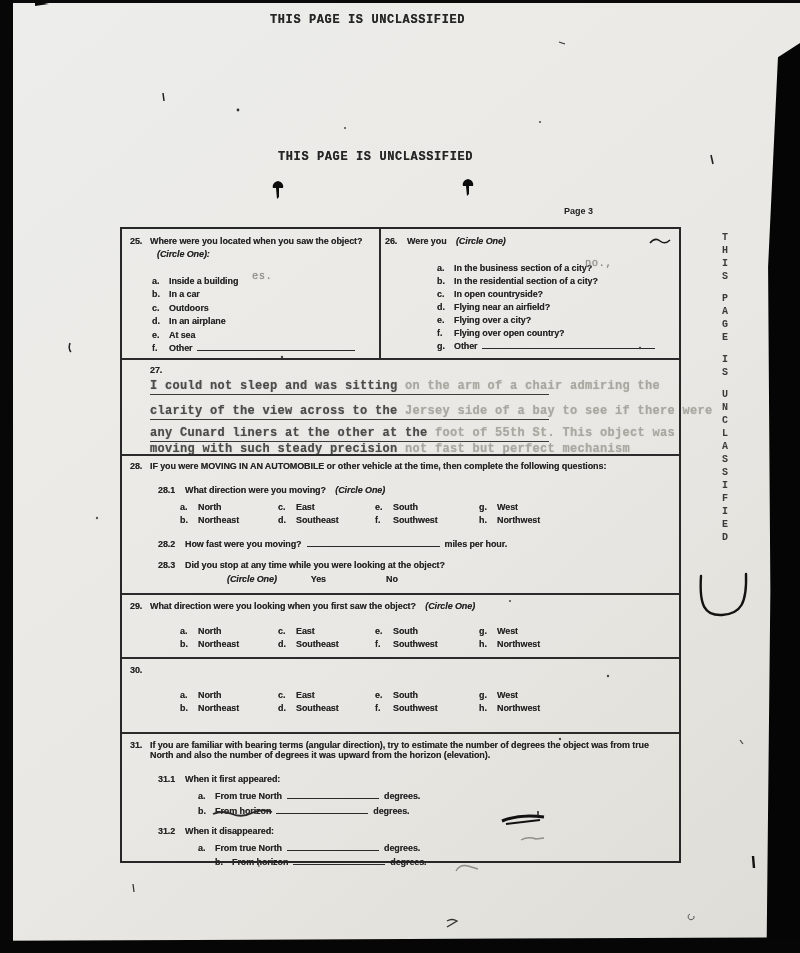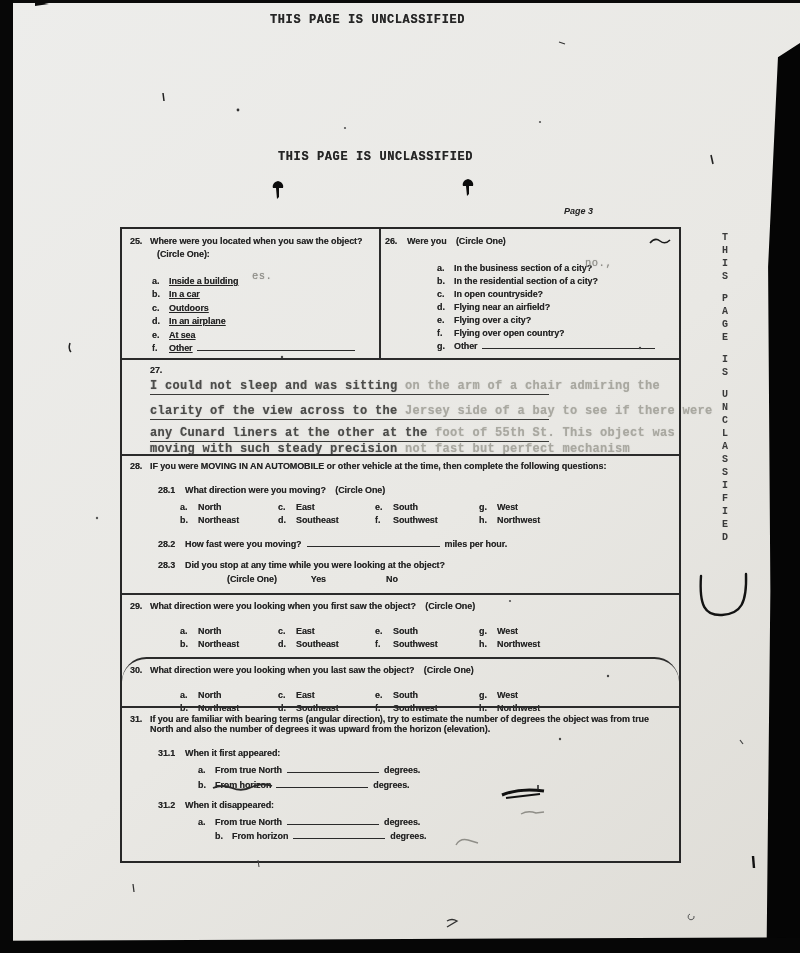--- a/index.html
+++ b/index.html
@@ -6,44 +6,44 @@
   .page{position:relative;width:800px;height:953px;margin:0 auto;background:linear-gradient(140deg,#ededeb 0%,#e9e8e4 55%,#dedcd6 100%);overflow:hidden;font-family:"Liberation Sans",sans-serif;color:#1f1f1f;}
   .abs{position:absolute;}
   
   .edge-left{left:0;top:0;width:13px;height:953px;background:#070707;}
   .edge-top{left:0;top:0;width:800px;height:3px;background:#0a0a0a;}
   .edge-bottom{left:-4px;bottom:-2px;width:810px;height:16px;background:#060606;transform:rotate(-0.25deg);}
   .edge-right{left:762px;top:0;width:38px;height:953px;background:#050505;clip-path:polygon(100% 4.5%,42% 6%,16% 28%,22% 62%,12% 100%,100% 100%);}
   
   .tw{font-family:"Liberation Mono","DejaVu Sans Mono",monospace;}
   .banner{font-size:12px;font-weight:bold;letter-spacing:0.6px;color:#252525;text-shadow:0 0 0.6px rgba(40,40,40,.7);white-space:nowrap;}
-  .pagenum{font-size:9px;font-weight:bold;color:#222;font-style:italic;}
+  .pagenum{font-size:9px;font-weight:bold;color:#222;}
   
   .vbanner{left:722px;top:231px;display:flex;flex-direction:column;align-items:center;font-size:10px;font-weight:bold;color:#3a3a3a;}
   .vbanner div{height:13px;line-height:13px;}
   .vbanner .vgap{height:9px;}
   
   .form-box{left:120px;top:227px;width:561px;height:636px;border:2px solid #272727;box-sizing:border-box;font-size:9px;font-weight:bold;letter-spacing:-0.1px;color:#242424;text-shadow:0 0 0.5px rgba(45,45,45,.55);}
   .sec{position:relative;box-sizing:border-box;}
   .sec + .sec{border-top:2px solid #2b2b2b;}
   .sec1{height:129px;display:flex;}
   .sec2{height:96px;}
   .sec3{height:139px;}
   .sec4{height:64px;}
-  .sec5{height:49px;border-radius:28px;}
+  .sec5{height:75px;}
   .sec6{height:139px;}
   .cell-left{width:259px;border-right:2px solid #2b2b2b;position:relative;box-sizing:border-box;}
   .cell-right{flex:1;position:relative;}
   .qnum{position:absolute;left:8px;}
   .qtext{position:absolute;left:28px;right:6px;}
-  .circ{padding-left:7px;}
+  .circ{font-style:italic;padding-left:7px;}
   .opt-row{line-height:13.4px;white-space:nowrap;}
   .opt-letter{display:inline-block;width:17px;}
   .opt-blank{display:inline-block;height:8px;border-bottom:1.5px solid #2a2a2a;margin-left:4px;}
-  #q25-options{position:absolute;left:30px;top:46px;text-decoration:underline;}
+  #q25-options{position:absolute;left:30px;top:46px;}
   #q25-options .opt-blank{width:158px;}
   #q26-options{position:absolute;left:56px;top:33px;line-height:13px;}
   #q26-options .opt-row{line-height:13px;}
   #q26-options .opt-blank{width:173px;}
   
   .ans-line{position:absolute;left:28px;width:399px;height:15px;white-space:nowrap;font-size:12px;letter-spacing:0.3px;}
   .ans-line.ruled{border-bottom:1.6px solid #3a3a38;}
   .ans-dark{color:#4c4c4a;text-shadow:0 0 1px rgba(80,80,78,.6);}
   .ans-faint{color:#a9a8a0;text-shadow:0 0 1px rgba(150,150,145,.5);}
   
@@ -204,21 +204,20 @@
             <span class="dir-cell"><span class="dir-letter">b.</span><span>Northeast</span></span>
             <span class="dir-cell"><span class="dir-letter">d.</span><span>Southeast</span></span>
             <span class="dir-cell"><span class="dir-letter">f.</span><span>Southwest</span></span>
             <span class="dir-cell"><span class="dir-letter">h.</span><span>Northwest</span></span>
           </div>
         </div>
     </div>
 
     <div class="sec sec5">
       <span class="qnum" style="top:6px;">30.</span>
-      <span class="qtext" style="top:6px;"><span>What direction were you looking when you last saw the object?</span> <span class="circ">(Circle One)</span></span>
       <div class="abs" style="top:30px;left:58px;right:8px;">
           <div class="dir-row">
             <span class="dir-cell"><span class="dir-letter">a.</span><span>North</span></span>
             <span class="dir-cell"><span class="dir-letter">c.</span><span>East</span></span>
             <span class="dir-cell"><span class="dir-letter">e.</span><span>South</span></span>
             <span class="dir-cell"><span class="dir-letter">g.</span><span>West</span></span>
           </div>
           <div class="dir-row">
             <span class="dir-cell"><span class="dir-letter">b.</span><span>Northeast</span></span>
             <span class="dir-cell"><span class="dir-letter">d.</span><span>Southeast</span></span>

